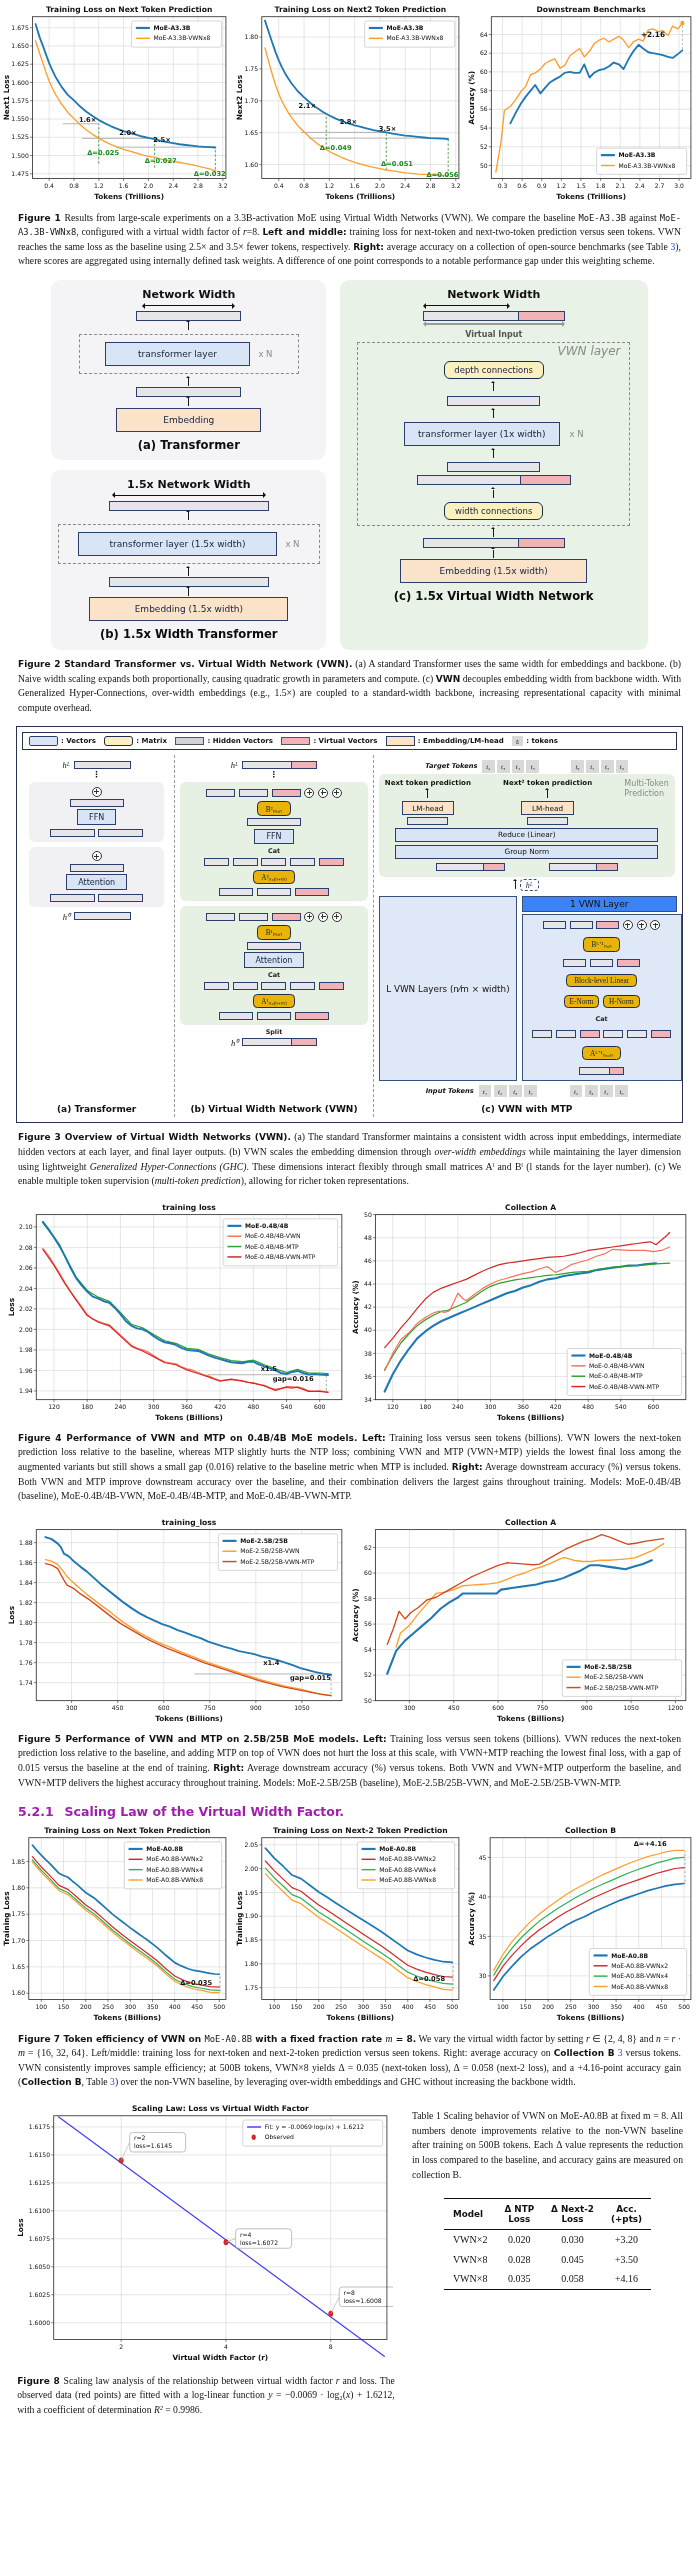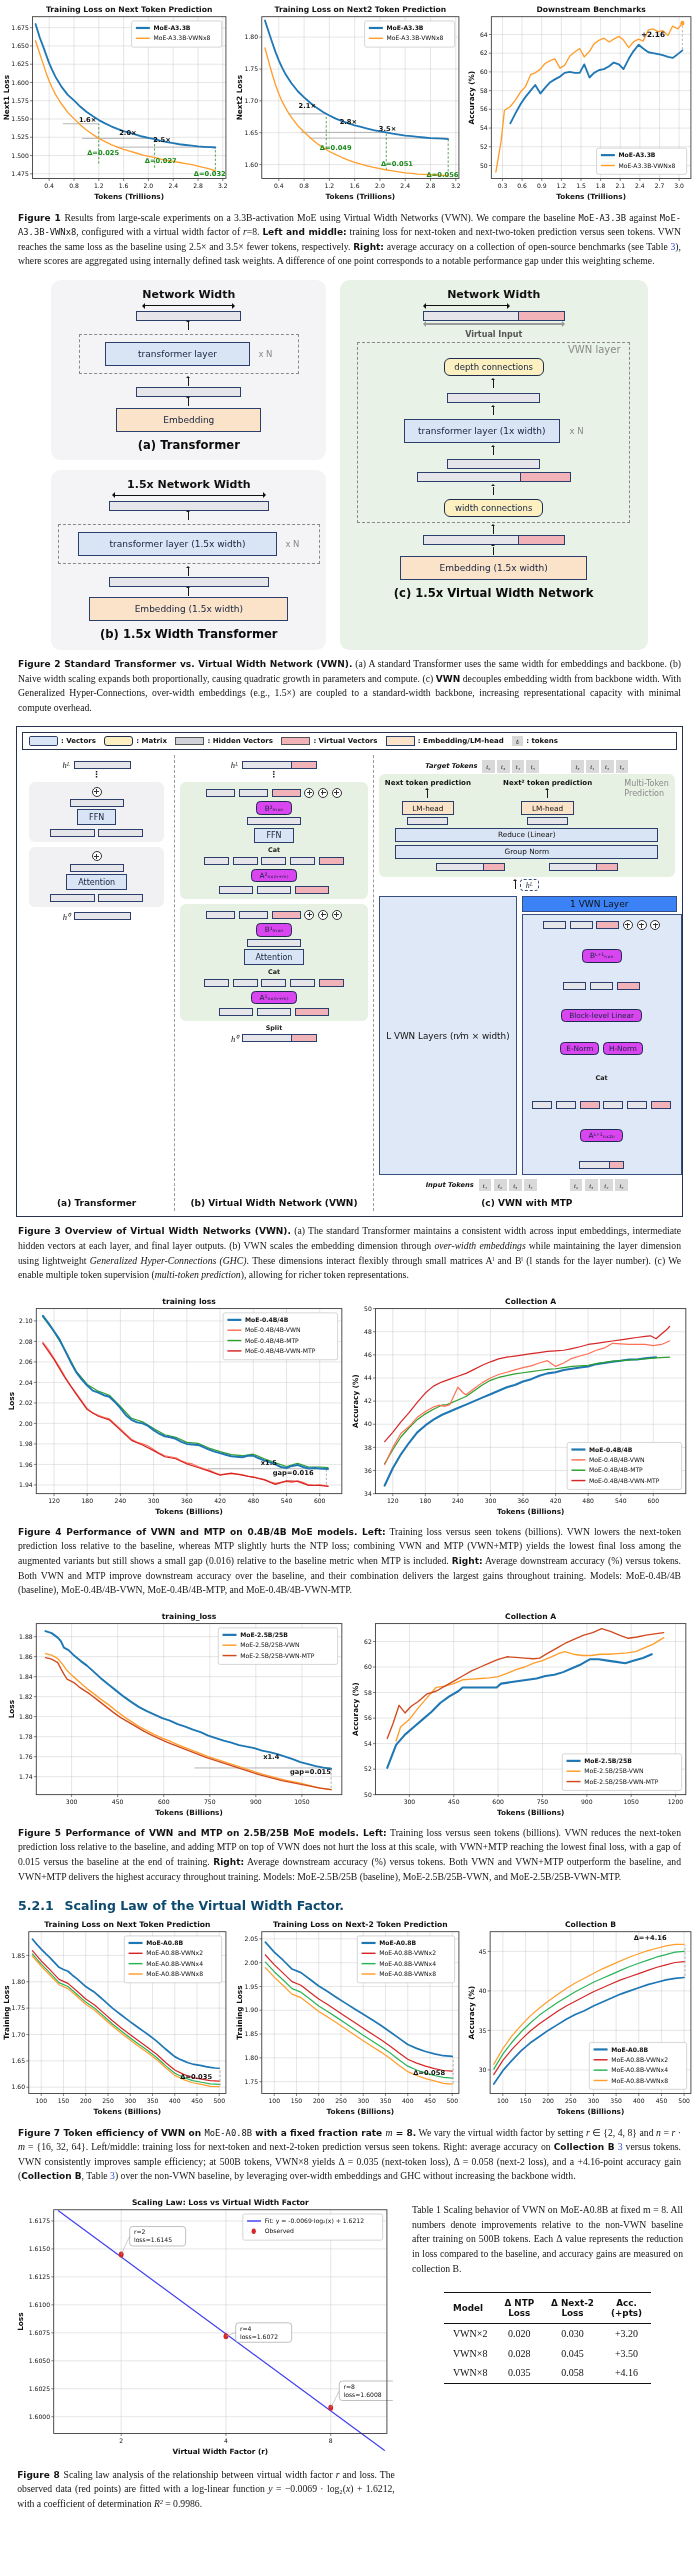--- a/index.html
+++ b/index.html
@@ -32,21 +32,21 @@
   .hb .pk{background:#f2b3b8;height:100%;margin-left:auto;border-left:1px solid #2c3e6b;}
   .uarr{width:1.2px;height:8px;background:#1a1a1a;position:relative;margin:1.2px 0;}
   .uarr::after{content:"";position:absolute;top:-4.3px;left:-2.1px;border:2.7px solid transparent;border-bottom-color:#1a1a1a;}
   .dashbox{border:1px dashed #8a8a8a;display:flex;align-items:center;justify-content:center;gap:8.5px;padding:7.3px 8.5px;margin:2.4px 0;}
   .blk{background:#d9e4f4;border:1.1px solid #2c3e6b;padding:6px 13.4px;font-size:9px;text-align:center;color:#15233f;}
   .blk.emb{background:#fbe3c9;}
   .xn{color:#8a8a8a;font-size:8.5px;}
   .pcap{font-weight:bold;font-size:11.6px;margin-top:6px;color:#0c0c0c;}
   .ylab-s{font-size:8px;color:#555;}
   .conn{background:#fdf0c0;border:1.1px solid #1d2c4e;border-radius:6px;padding:3px 9.7px;font-size:8.5px;color:#15233f;}
-  .vwnlab{color:#8a8a8a;font-size:10px;align-self:flex-end;margin:-3.7px 1.2px 0 0;}
+  .vwnlab{color:#8a8a8a;font-size:12px;align-self:flex-end;margin:-3.7px 1.2px 0 0;font-style:italic;}
   
   .fig3{border:1.5px solid #26324e;margin:8.5px 16px 3.7px 16px;padding:4.9px;}
   .fig3-legend{border:1.2px solid #26324e;display:flex;align-items:center;gap:8.5px;padding:3px 6px;font-size:7px;font-weight:bold;margin-bottom:4.9px;flex-wrap:nowrap;}
   .fig3-legend .li{display:flex;align-items:center;gap:3px;white-space:nowrap;}
   .sw-layer{width:27px;height:8px;background:#d9e4f4;border:0.9px solid #2c3e6b;border-radius:1.8px;}
   .sw-mat{width:27px;height:8px;background:#fdf0c0;border:0.9px solid #1d2c4e;border-radius:3px;}
   .sw-hid{width:27px;height:6px;background:#d2d2da;border:0.6px solid #555;}
   .sw-vir{width:27px;height:6px;background:#f2b3b8;border:0.6px solid #555;}
   .sw-emb{width:27px;height:8px;background:#fbe3c9;border:0.9px solid #2c3e6b;}
   .sw-tok{width:11px;height:9.7px;background:#d9d9d9;display:flex;align-items:center;justify-content:center;font-style:italic;font-size:6px;font-weight:normal;}
@@ -58,40 +58,40 @@
   .hb2{height:6px;border:0.8px solid #2c3e6b;background:#e6e6ea;display:flex;overflow:hidden;}
   .hb2 .pk{background:#f2b3b8;height:100%;margin-left:auto;border-left:0.8px solid #2c3e6b;}
   .dots3{font-size:8px;font-weight:bold;line-height:0.8;margin:1.2px 0;}
   .sub{border-radius:6px;padding:4.3px 5.5px;display:flex;flex-direction:column;align-items:center;gap:2.4px;margin:2.4px 0;}
   .sub.sgrey{background:#f1f1f3;}
   .sub.sgreen{background:#e7f1e3;}
   .plus{width:8px;height:8px;border:0.9px solid #333;border-radius:50%;position:relative;background:#fff;flex:0 0 auto;}
   .plus::before,.plus::after{content:"";position:absolute;background:#333;}
   .plus::before{left:1.5px;right:1.5px;top:3.4px;height:0.9px;}
   .plus::after{top:1.5px;bottom:1.5px;left:3.4px;width:0.9px;}
-  .mat{background:#d946ef;border:1px solid #1d2c4e;border-radius:4.3px;padding:1.2px 7.3px;font-size:7.3px;color:#15233f;}
+  .mat{background:#eab308;border:1px solid #1d2c4e;border-radius:4.3px;padding:1.2px 7.3px;font-size:7.3px;color:#15233f;font-family:Liberation Serif, serif;}
   .lyr3{background:#d9e4f4;border:1px solid #2c3e6b;padding:2.4px 11px;font-size:8px;color:#15233f;}
   .smal{font-size:6.4px;font-weight:bold;color:#222;}
   .tk{width:12.8px;height:12.8px;background:#d9d9d9;display:flex;align-items:center;justify-content:center;font-size:6.7px;font-style:italic;font-family:"Liberation Serif",serif;}
   .tklab{font-size:6.7px;font-style:italic;font-weight:bold;margin-right:2.4px;}
   .mtp-panel{background:#e7f1e3;border-radius:6px;padding:4.9px 6px;width:96%;display:flex;flex-direction:column;gap:2.4px;align-items:center;}
   .mtp-top{display:flex;width:100%;justify-content:space-between;align-items:flex-start;}
   .mtp-col{display:flex;flex-direction:column;align-items:center;gap:1.8px;}
   .ntp-lab{font-size:7px;font-weight:bold;}
   .mtp-side{color:#8a8a8a;font-size:8px;text-align:left;line-height:1.25;}
   .lmhead{background:#fbe3c9;border:0.9px solid #2c3e6b;padding:1.8px 9.7px;font-size:7.3px;}
   .wide{width:92%;text-align:center;padding:1.8px 0;font-size:7.3px;background:#d9e4f4;border:0.9px solid #2c3e6b;}
   .hl-chip{border:1px dashed #35507e;border-radius:3.7px;padding:0.6px 4.9px;font-family:"Liberation Serif",serif;font-style:italic;font-size:8px;color:#15233f;background:#fff;}
   .vwn-head{background:#3b82f6;border:0.9px solid #35507e;width:100%;text-align:center;font-size:9px;padding:1.8px 0;}
-  .vwn-body{background:#dfe8f6;border:0.9px solid #35507e;width:100%;display:flex;flex-direction:column;align-items:center;gap:18px;padding:3.7px 2.4px;}
+  .vwn-body{background:#dfe8f6;border:0.9px solid #35507e;width:100%;display:flex;flex-direction:column;align-items:center;gap:6px;padding:3.7px 2.4px;}
   .lvwn{background:#dfe8f6;border:0.9px solid #35507e;display:flex;align-items:center;justify-content:center;font-size:8.8px;padding:3.7px;text-align:center;}
   .f3cap{font-weight:bold;font-size:9px;margin-top:4.9px;}
   .f3row{display:flex;gap:4.9px;width:100%;justify-content:center;align-items:stretch;margin-top:2.4px;}
   
-  .sec-head{font-weight:bold;font-size:12.5px;color:#0c4a6e;margin:13.4px 18px 4.9px 18px;}
+  .sec-head{font-weight:bold;font-size:12.5px;color:#a21caf;margin:13.4px 18px 4.9px 18px;}
   .sec-head .num{margin-right:11px;}
   
   .fig8-row{display:flex;margin:6px 16px 0 16px;gap:16px;}
   .fig8-left{width:380px;}
   .fig8-right{width:271px;}
   .tbl-caption{font-family:"Liberation Serif",serif;font-size:9.7px;line-height:1.5;text-align:justify;color:#141414;margin-top:8.5px;}
   table.booktab{border-collapse:collapse;margin:16px auto 0 auto;font-family:"Liberation Serif",serif;font-size:10px;}
   table.booktab thead tr{border-top:1.6px solid #111;border-bottom:0.9px solid #111;}
   table.booktab tbody tr:last-child{border-bottom:1.6px solid #111;}
   table.booktab th{font-family:"DejaVu Sans",sans-serif;font-size:8.8px;font-weight:bold;padding:4.9px 8.5px;white-space:pre-line;text-align:center;vertical-align:middle;}

